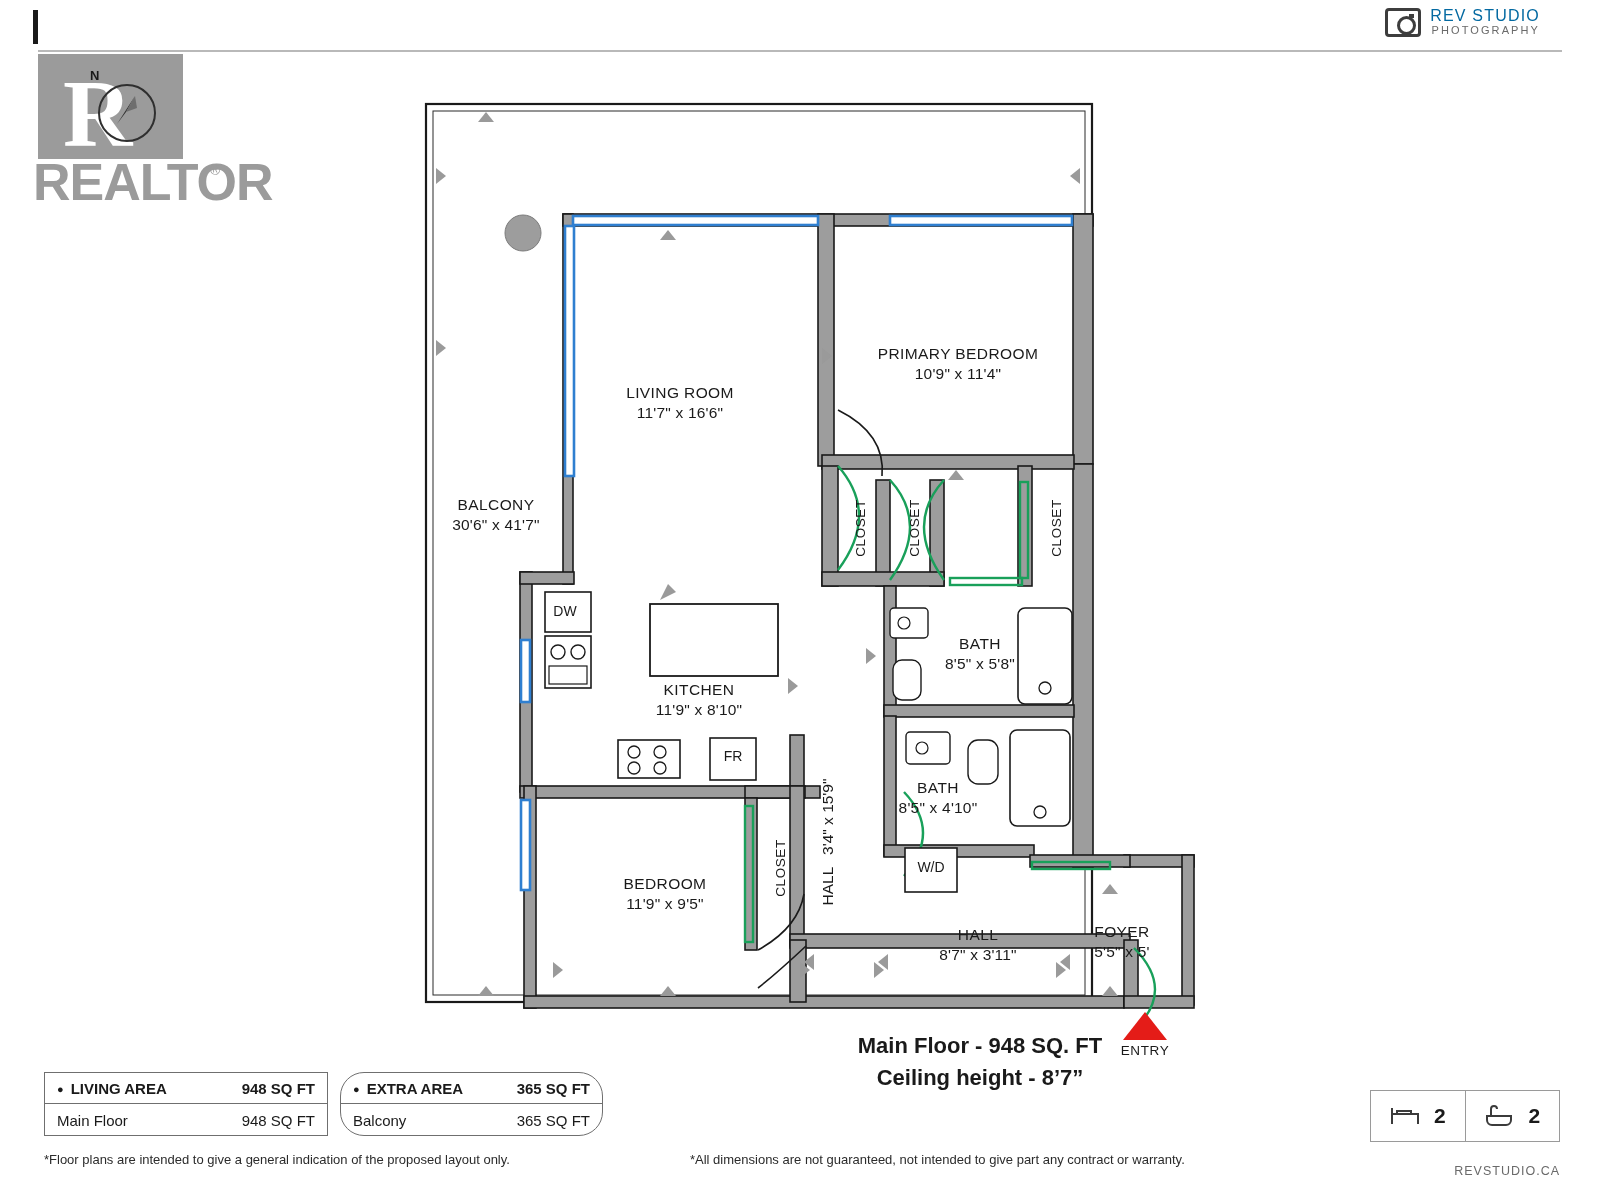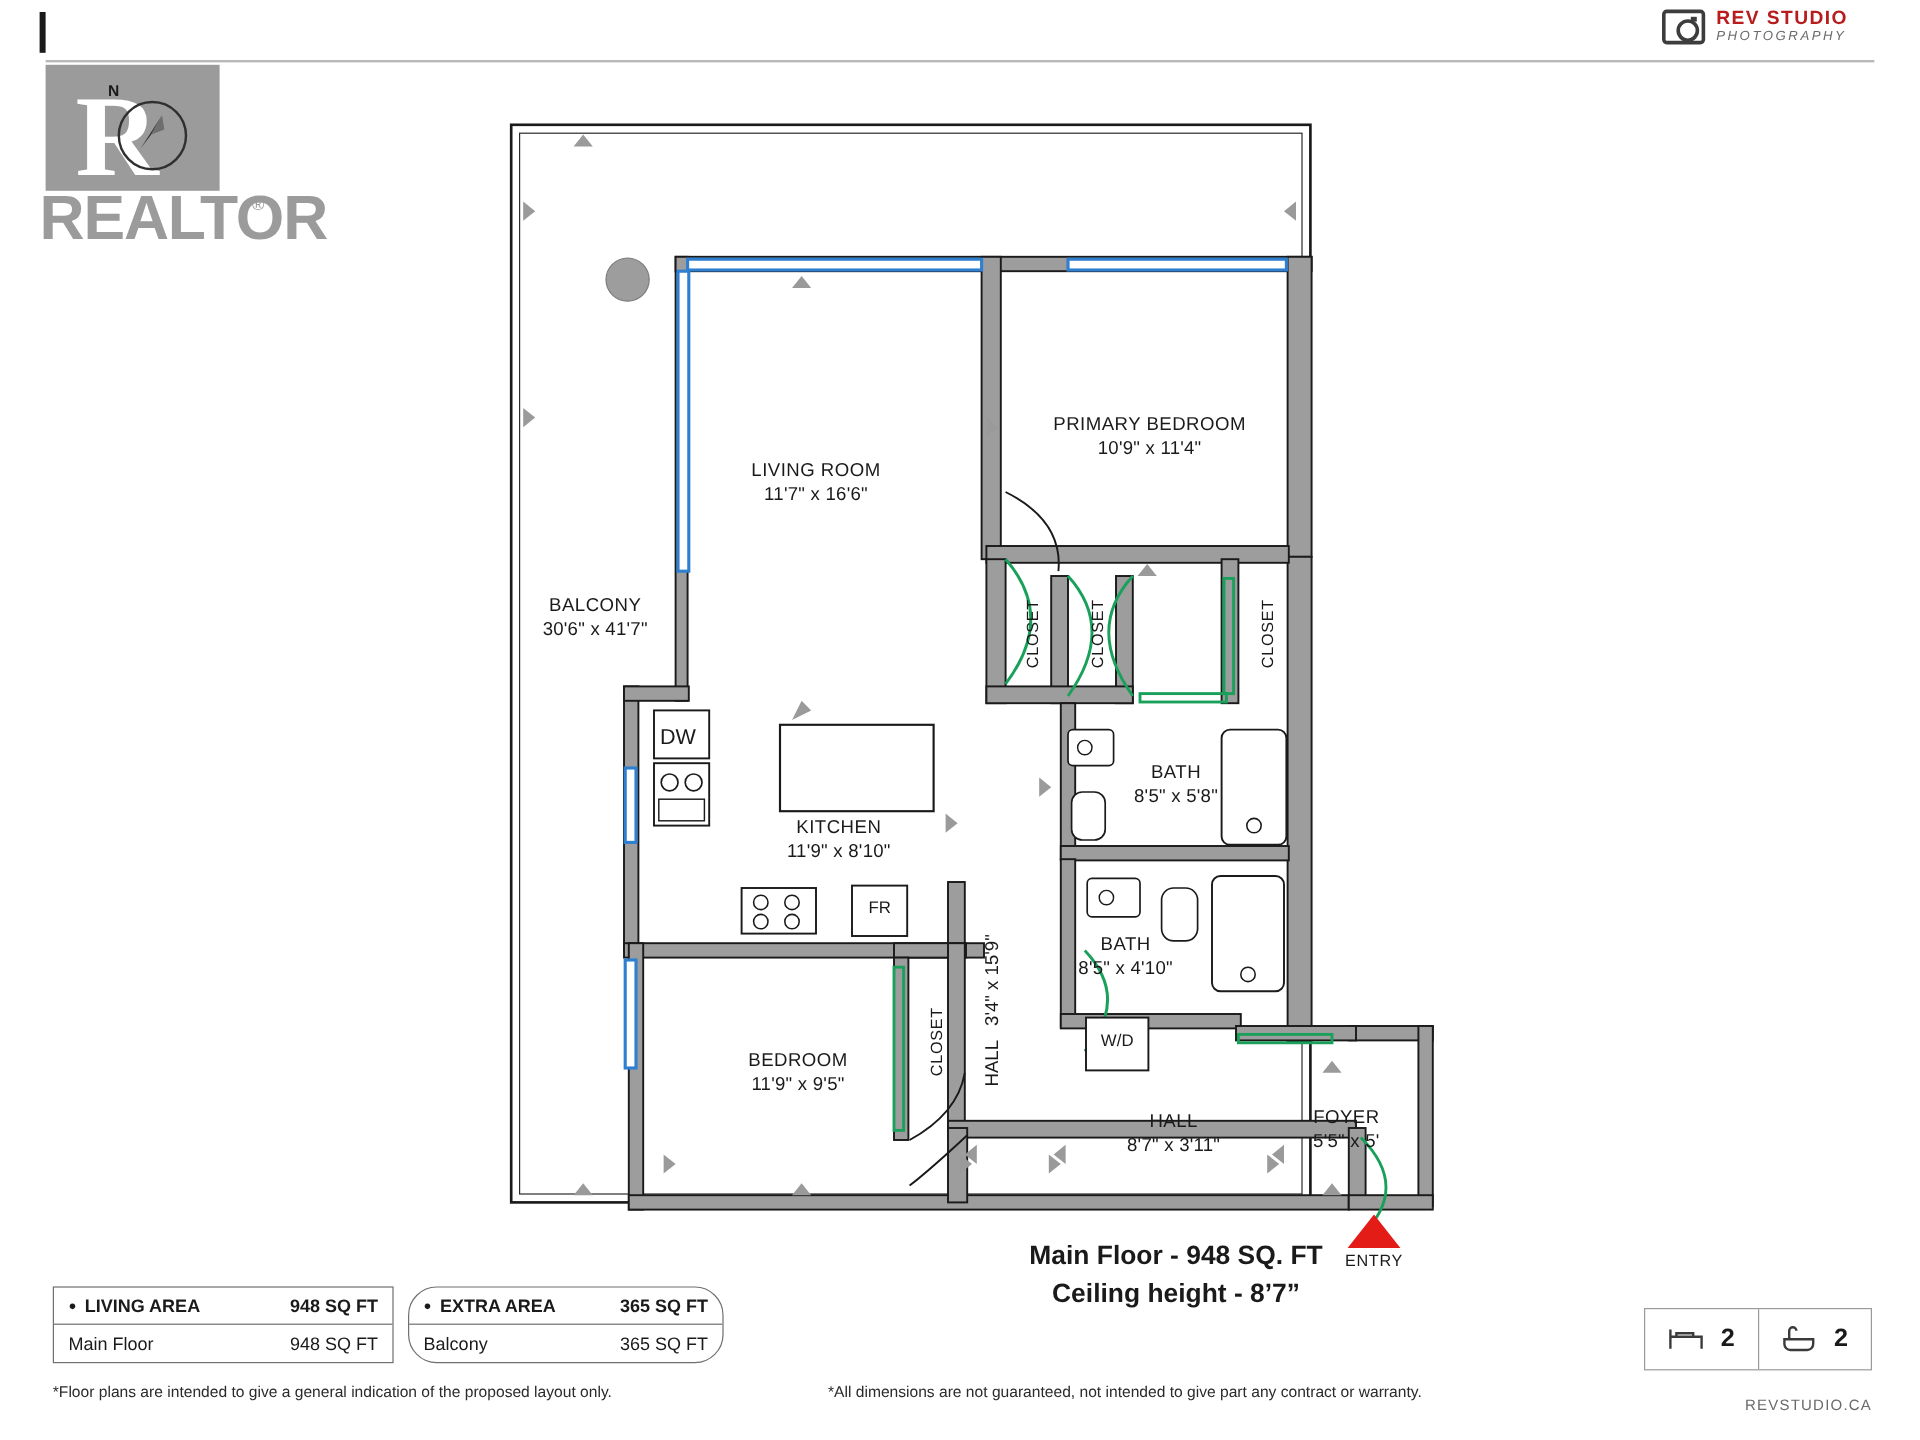--- a/index.html
+++ b/index.html
@@ -14,22 +14,22 @@
   .title-num{font-size:27px;font-weight:bold;letter-spacing:.2px;}
   .title-rest{font-size:27px;font-weight:bold;margin-left:9px;}
   .hrule{position:absolute;left:38px;top:50px;width:1524px;height:2px;background:#b9b9b9;}
 
   
   .studio{position:absolute;right:60px;top:8px;display:flex;align-items:flex-start;gap:9px;}
   .cam{width:36px;height:29px;border:3px solid #3d3d3d;border-radius:4px;position:relative;box-sizing:border-box;}
   .cam:before{content:"";position:absolute;left:9px;top:5px;width:13px;height:13px;border:3px solid #3d3d3d;border-radius:50%;}
   .cam:after{content:"";position:absolute;right:4px;top:3px;width:5px;height:4px;background:#3d3d3d;}
   .studio-txt{line-height:1.05;}
-  .studio-1{font-size:16px;font-weight:bold;letter-spacing:1.2px;color:#b91c1c;}
-  .studio-2{font-size:11px;letter-spacing:2.1px;color:#6a6a6a;text-align:left;font-style:italic;}
+  .studio-1{font-size:16px;font-weight:normal;letter-spacing:1.2px;color:#0369a1;}
+  .studio-2{font-size:11px;letter-spacing:2.1px;color:#6a6a6a;text-align:right;}
 
   
   .realtor{position:absolute;left:33px;top:52px;width:185px;height:150px;}
   .realtor .block{position:absolute;left:5px;top:2px;width:145px;height:105px;background:#9b9b9b;}
   .realtor .rwhite{position:absolute;left:30px;top:14px;font-size:96px;font-weight:bold;color:#ffffff;line-height:1;font-family:"Liberation Serif",serif;}
   .realtor .word{position:absolute;left:0px;top:100px;font-size:52px;font-weight:bold;color:#9b9b9b;letter-spacing:-1px;font-family:"Liberation Sans",sans-serif;}
   .realtor .reg{position:absolute;left:177px;top:110px;font-size:14px;color:#9b9b9b;}
   .compass{position:absolute;left:57px;top:20px;width:72px;height:72px;}
   .compass .ring{position:absolute;left:8px;top:12px;width:54px;height:54px;border:2px solid #2f2f2f;border-radius:50%;}
   .compass .needle{position:absolute;left:14px;top:18px;width:42px;height:42px;}
@@ -280,21 +280,21 @@
 <div class="vlbl" style="left:818px;top:912px;width:140px;">
   <span>HALL</span>
   <span style="margin-left:8px;">3'4" x 15'9"</span>
 </div>
 
 <div class="vlbl small" style="left:852px;top:576px;width:96px;">CLOSET</div>
 <div class="vlbl small" style="left:906px;top:576px;width:96px;">CLOSET</div>
 <div class="vlbl small" style="left:1048px;top:576px;width:96px;">CLOSET</div>
 <div class="vlbl small" style="left:772px;top:916px;width:96px;">CLOSET</div>
 
-<div class="lbl" style="left:545px;top:603px;width:40px;font-size:18px;">DW</div>
+<div class="lbl" style="left:545px;top:603px;width:40px;font-size:14px;">DW</div>
 <div class="lbl" style="left:710px;top:748px;width:46px;font-size:14px;">FR</div>
 <div class="lbl" style="left:903px;top:859px;width:56px;font-size:14px;">W/D</div>
 
 <div class="mainfloor">
   <div>Main Floor - 948 SQ. FT</div>
   <div>Ceiling height - 8’7”</div>
 </div>
 
 <div class="entry-wrap">
   <div class="entry-tri"></div>

